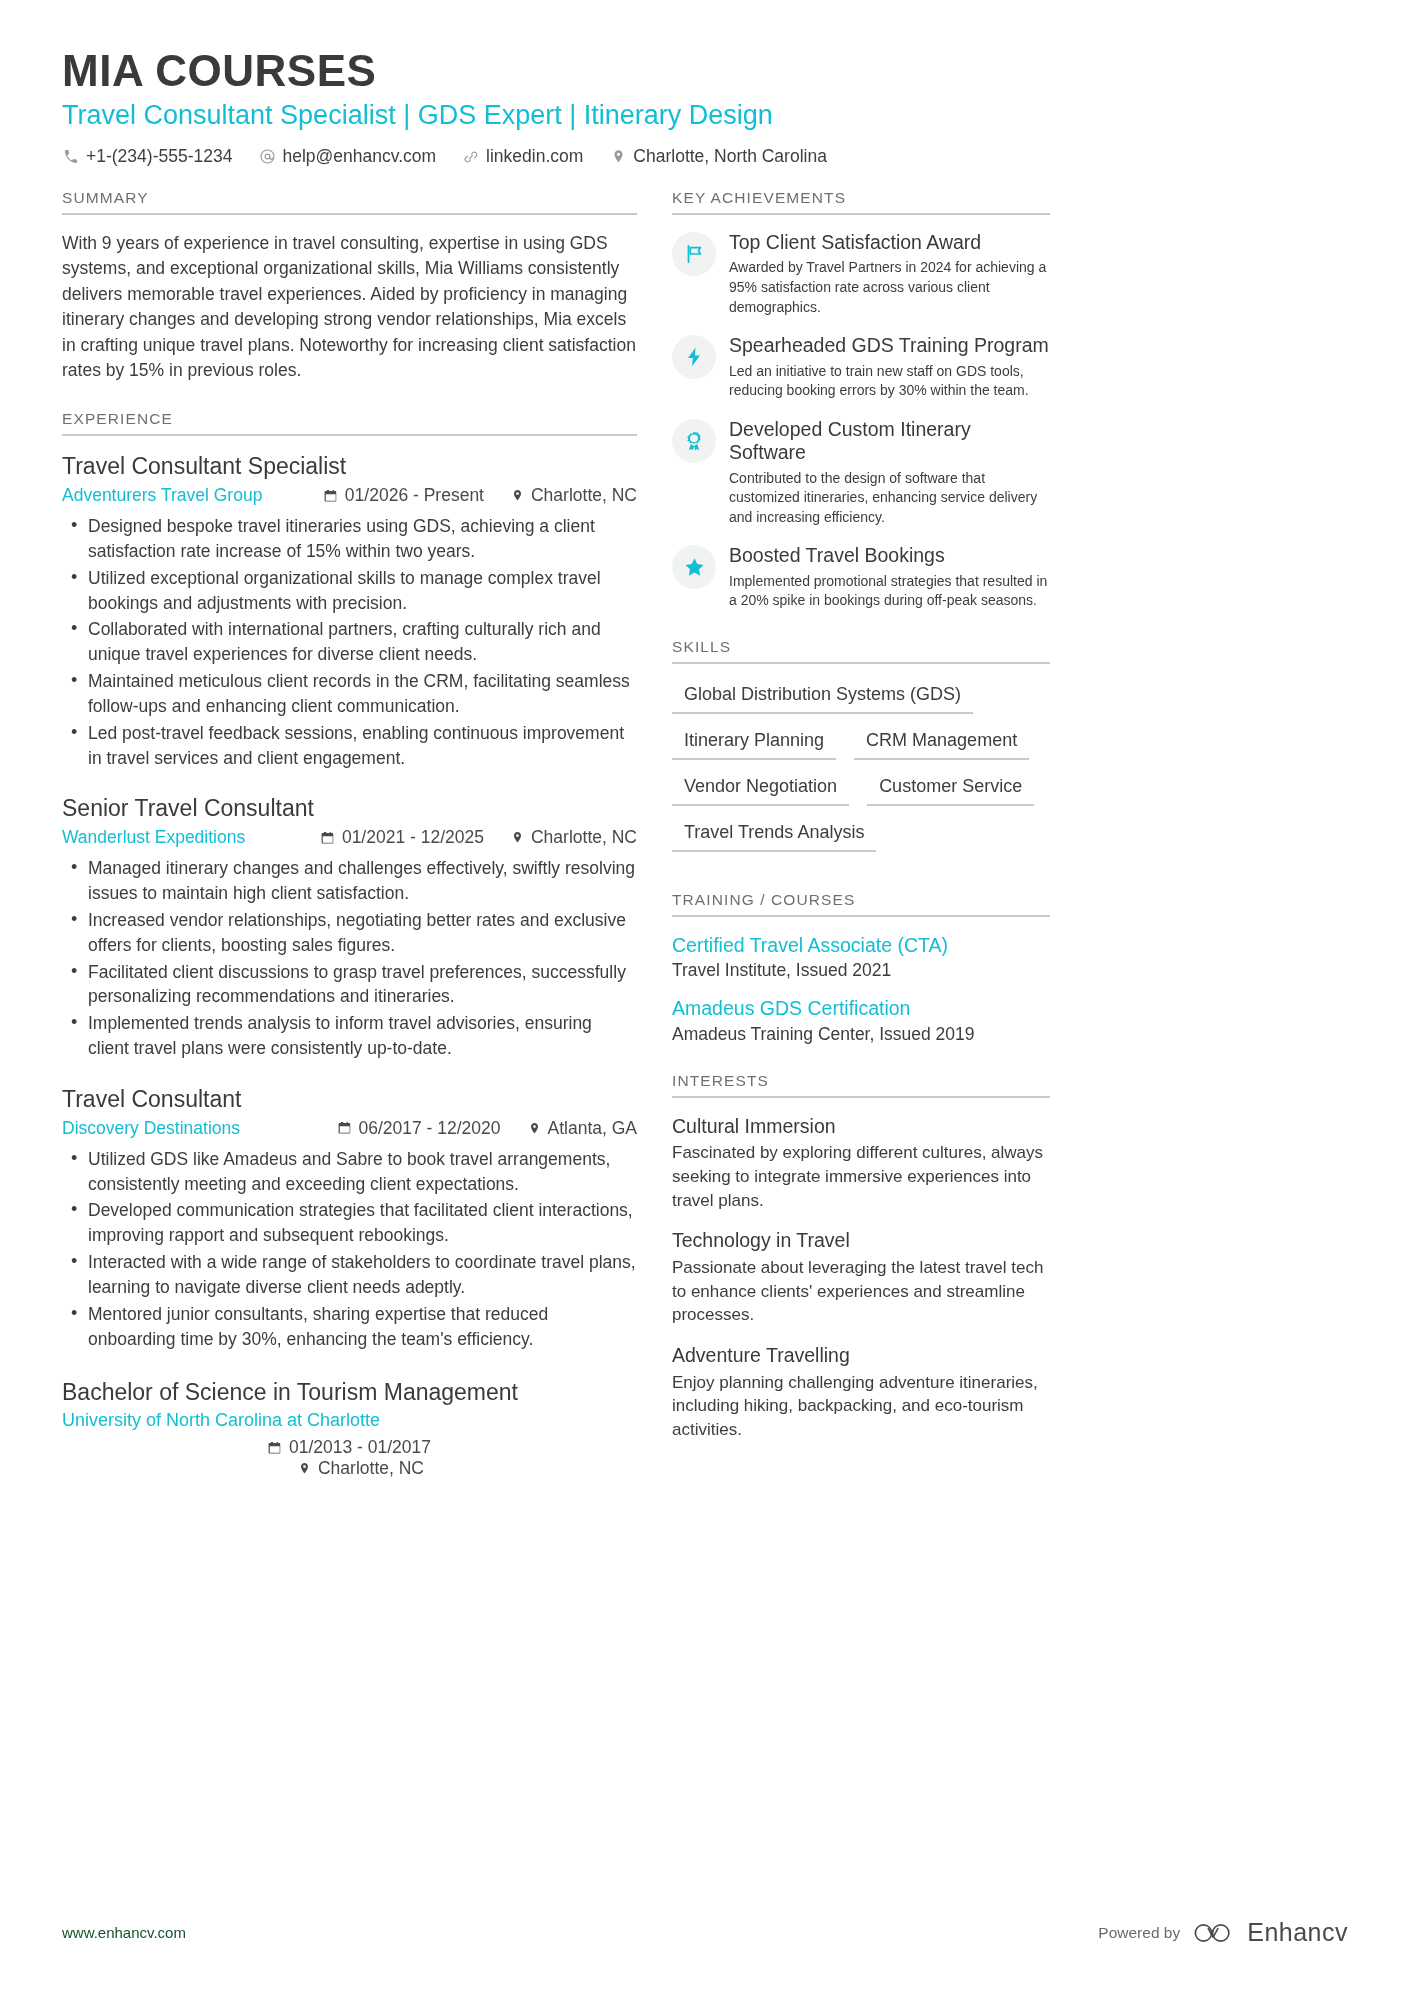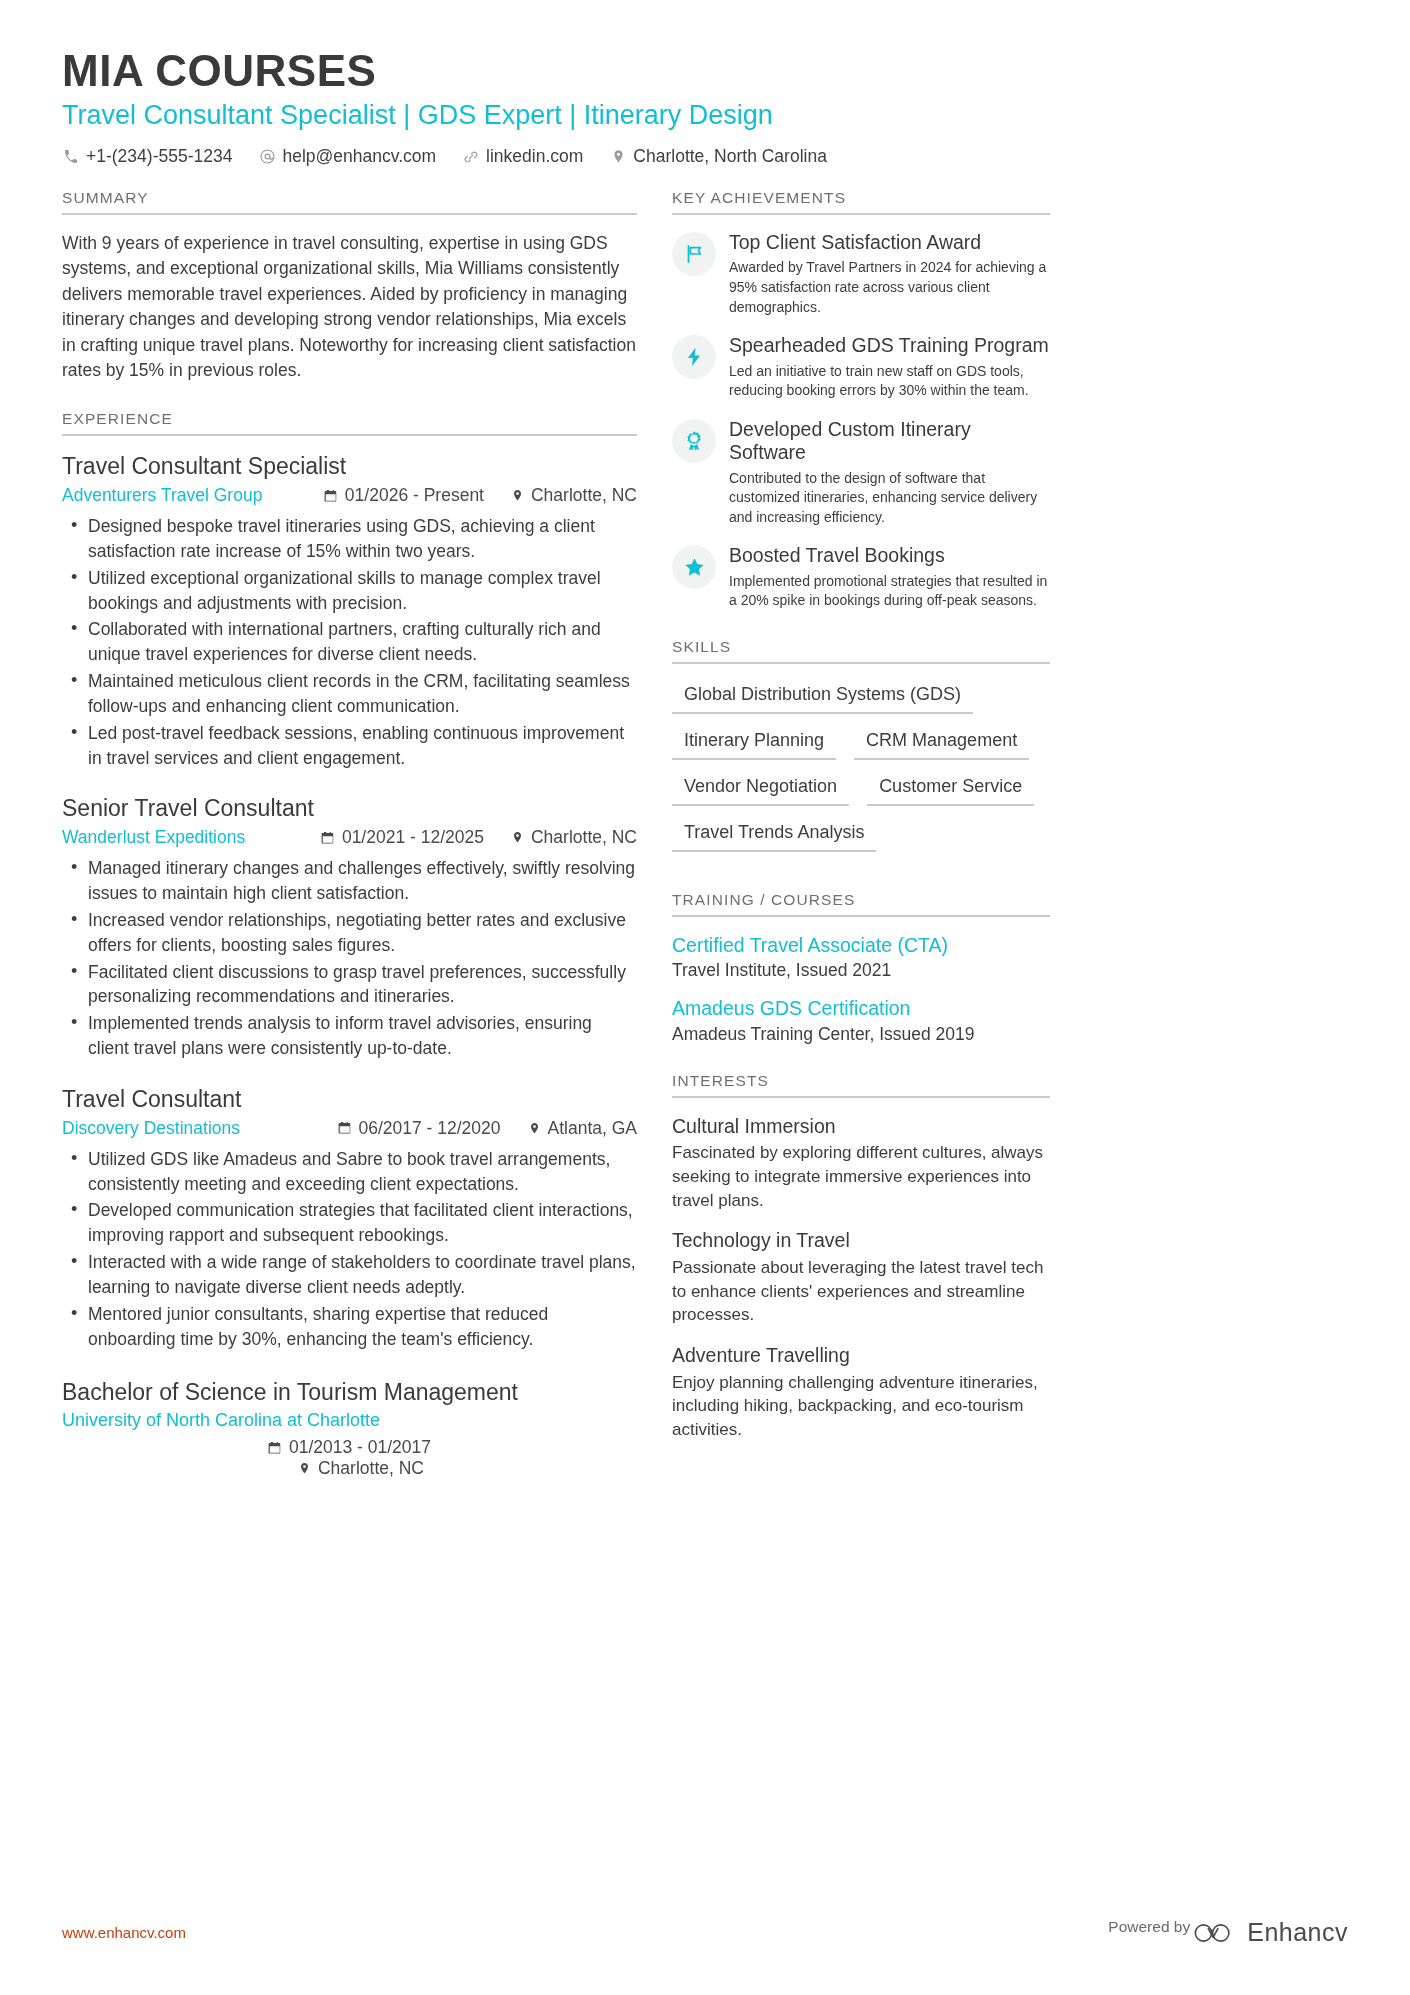--- a/index.html
+++ b/index.html
@@ -249,26 +249,26 @@
     position: absolute;
     left: 62px;
     right: 62px;
     bottom: 48px;
     display: flex;
     align-items: center;
     justify-content: space-between;
   }
   .footer-url {
     font-size: 15px;
-    color: #c2410c;
+    color: #14532d;
   }
   .footer-right {
     display: flex;
-    align-items: flex-start;
-    gap: 2px;
+    align-items: center;
+    gap: 12px;
   }
   .powered {
     font-size: 15.5px;
     color: #6a6a6a;
   }
   .brand {
     display: flex;
     align-items: center;
     gap: 9px;
     color: #4a4a4a;

